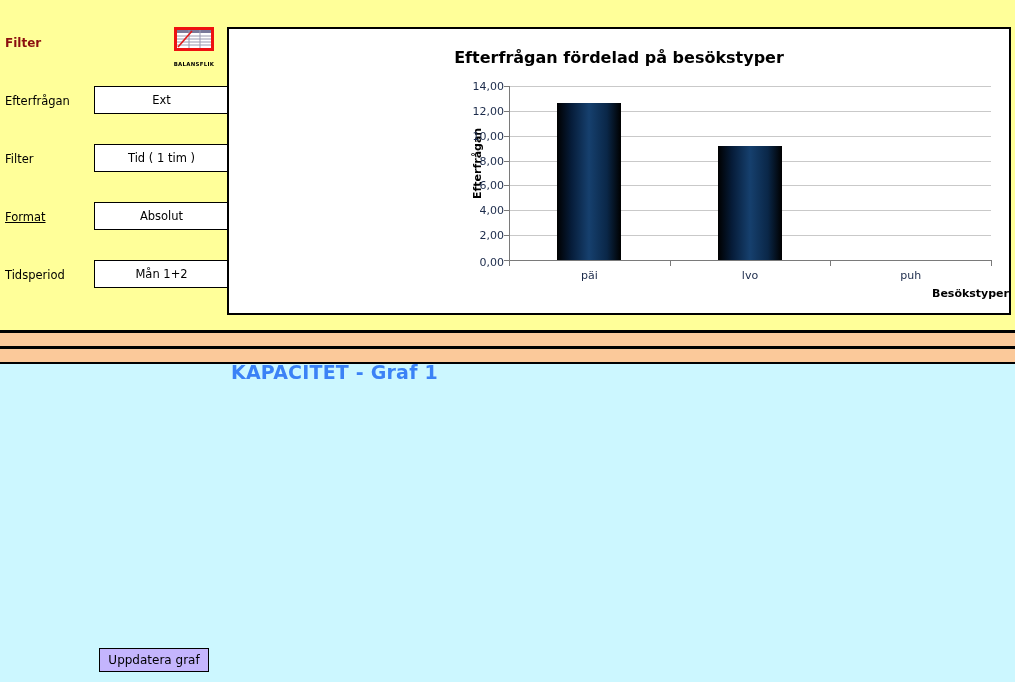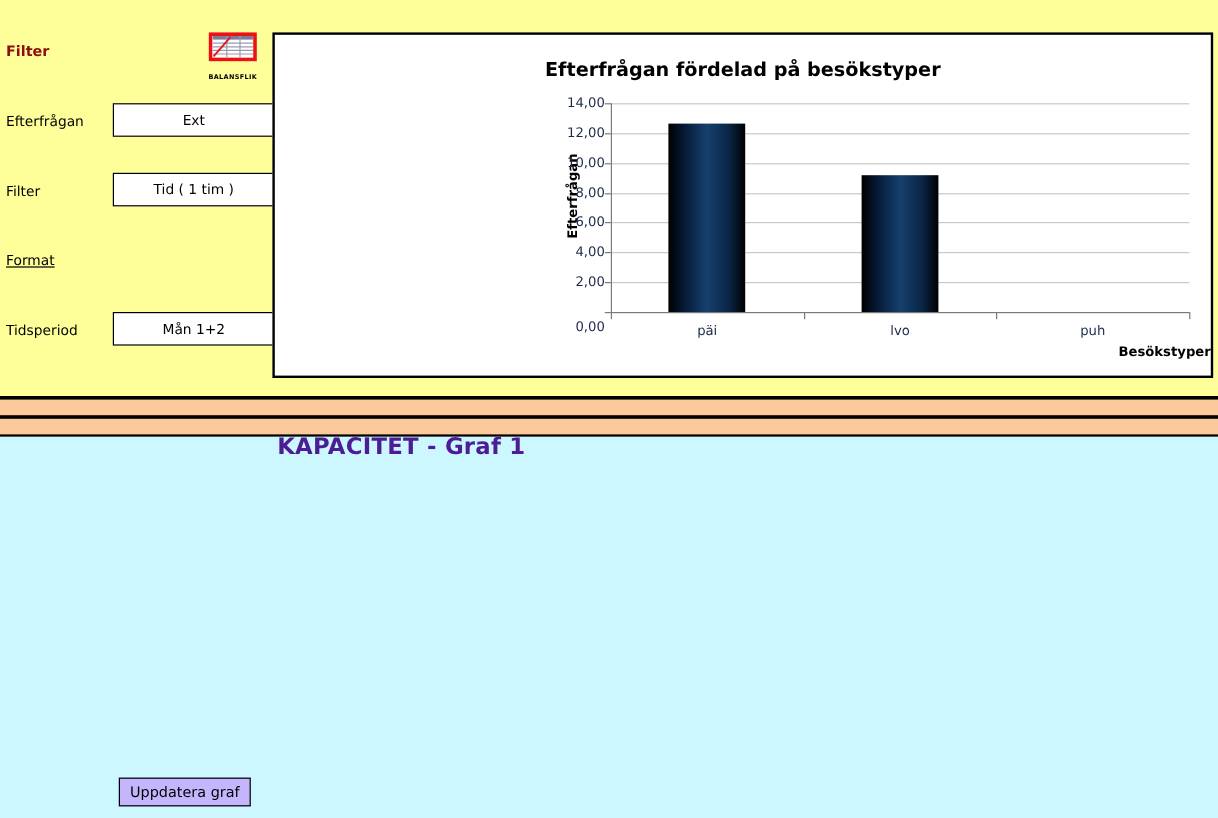--- a/index.html
+++ b/index.html
@@ -24,21 +24,21 @@
 
   
   .section-title {
     position: absolute;
     font-weight: bold;
     font-size: 19px;
     letter-spacing: .2px;
     white-space: nowrap;
   }
   #title-efterfragan { left: 231px; top: 1px; color: #8b0f0f; }
-  #title-kapacitet  { left: 231px; top: 361px; color: #4c1d95; }
+  #title-kapacitet  { left: 231px; top: 361px; color: #3b82f6; }
 
   
   .sidebar { position: absolute; left: 0; width: 225px; }
   #sidebar-efterfragan { top: 0; height: 330px; }
 
   .filter-heading {
     position: absolute; left: 5px;
     font-weight: bold; font-size: 12px;
   }
   .filter-heading.yellow { color: #8b0f0f; }
@@ -159,33 +159,34 @@
         <span class="caption">BALANSFLIK</span>
       </div>
 
       <div class="field-label" style="top:94px;">Efterfrågan</div>
       <div class="field-box" style="top:86px;">Ext</div>
 
       <div class="field-label" style="top:152px;">Filter</div>
       <div class="field-box" style="top:144px;">Tid ( 1 tim )</div>
 
       <div class="field-label" style="top:210px;text-decoration:underline;">Format</div>
+      <div class="field-box" style="top:202px;">Absolut</div>
 
       <div class="field-label" style="top:268px;">Tidsperiod</div>
       <div class="field-box" style="top:260px;">Mån 1+2</div>
     </div>
 
     <div class="chart-card" id="chart-card-efterfragan">
       <div class="chart-title">Efterfrågan fördelad på besökstyper</div>
 
       <div class="axis-title" id="yaxis-title-ef">Efterfrågan</div>
       <div class="axis-title" id="xaxis-title-ef">Besökstyper</div>
 
       <div class="plot" id="plot-ef" style="left:280px; top:57px; width:482px; height:174px;">
-          <div class="ytick" style="top: 186px; margin-left: 10px;">0,00</div>
+          <div class="ytick" style="top: 176px; margin-left: 10px;">0,00</div>
           <div class="ytick-mark" style="top: 174px;"></div>
           <div class="gridline" style="top: 149.143px;"></div>
           <div class="ytick" style="top: 149.143px;">2,00</div>
           <div class="ytick-mark" style="top: 149.143px;"></div>
           <div class="gridline" style="top: 124.286px;"></div>
           <div class="ytick" style="top: 124.286px;">4,00</div>
           <div class="ytick-mark" style="top: 124.286px;"></div>
           <div class="gridline" style="top: 99.4286px;"></div>
           <div class="ytick" style="top: 99.4286px;">6,00</div>
           <div class="ytick-mark" style="top: 99.4286px;"></div>

